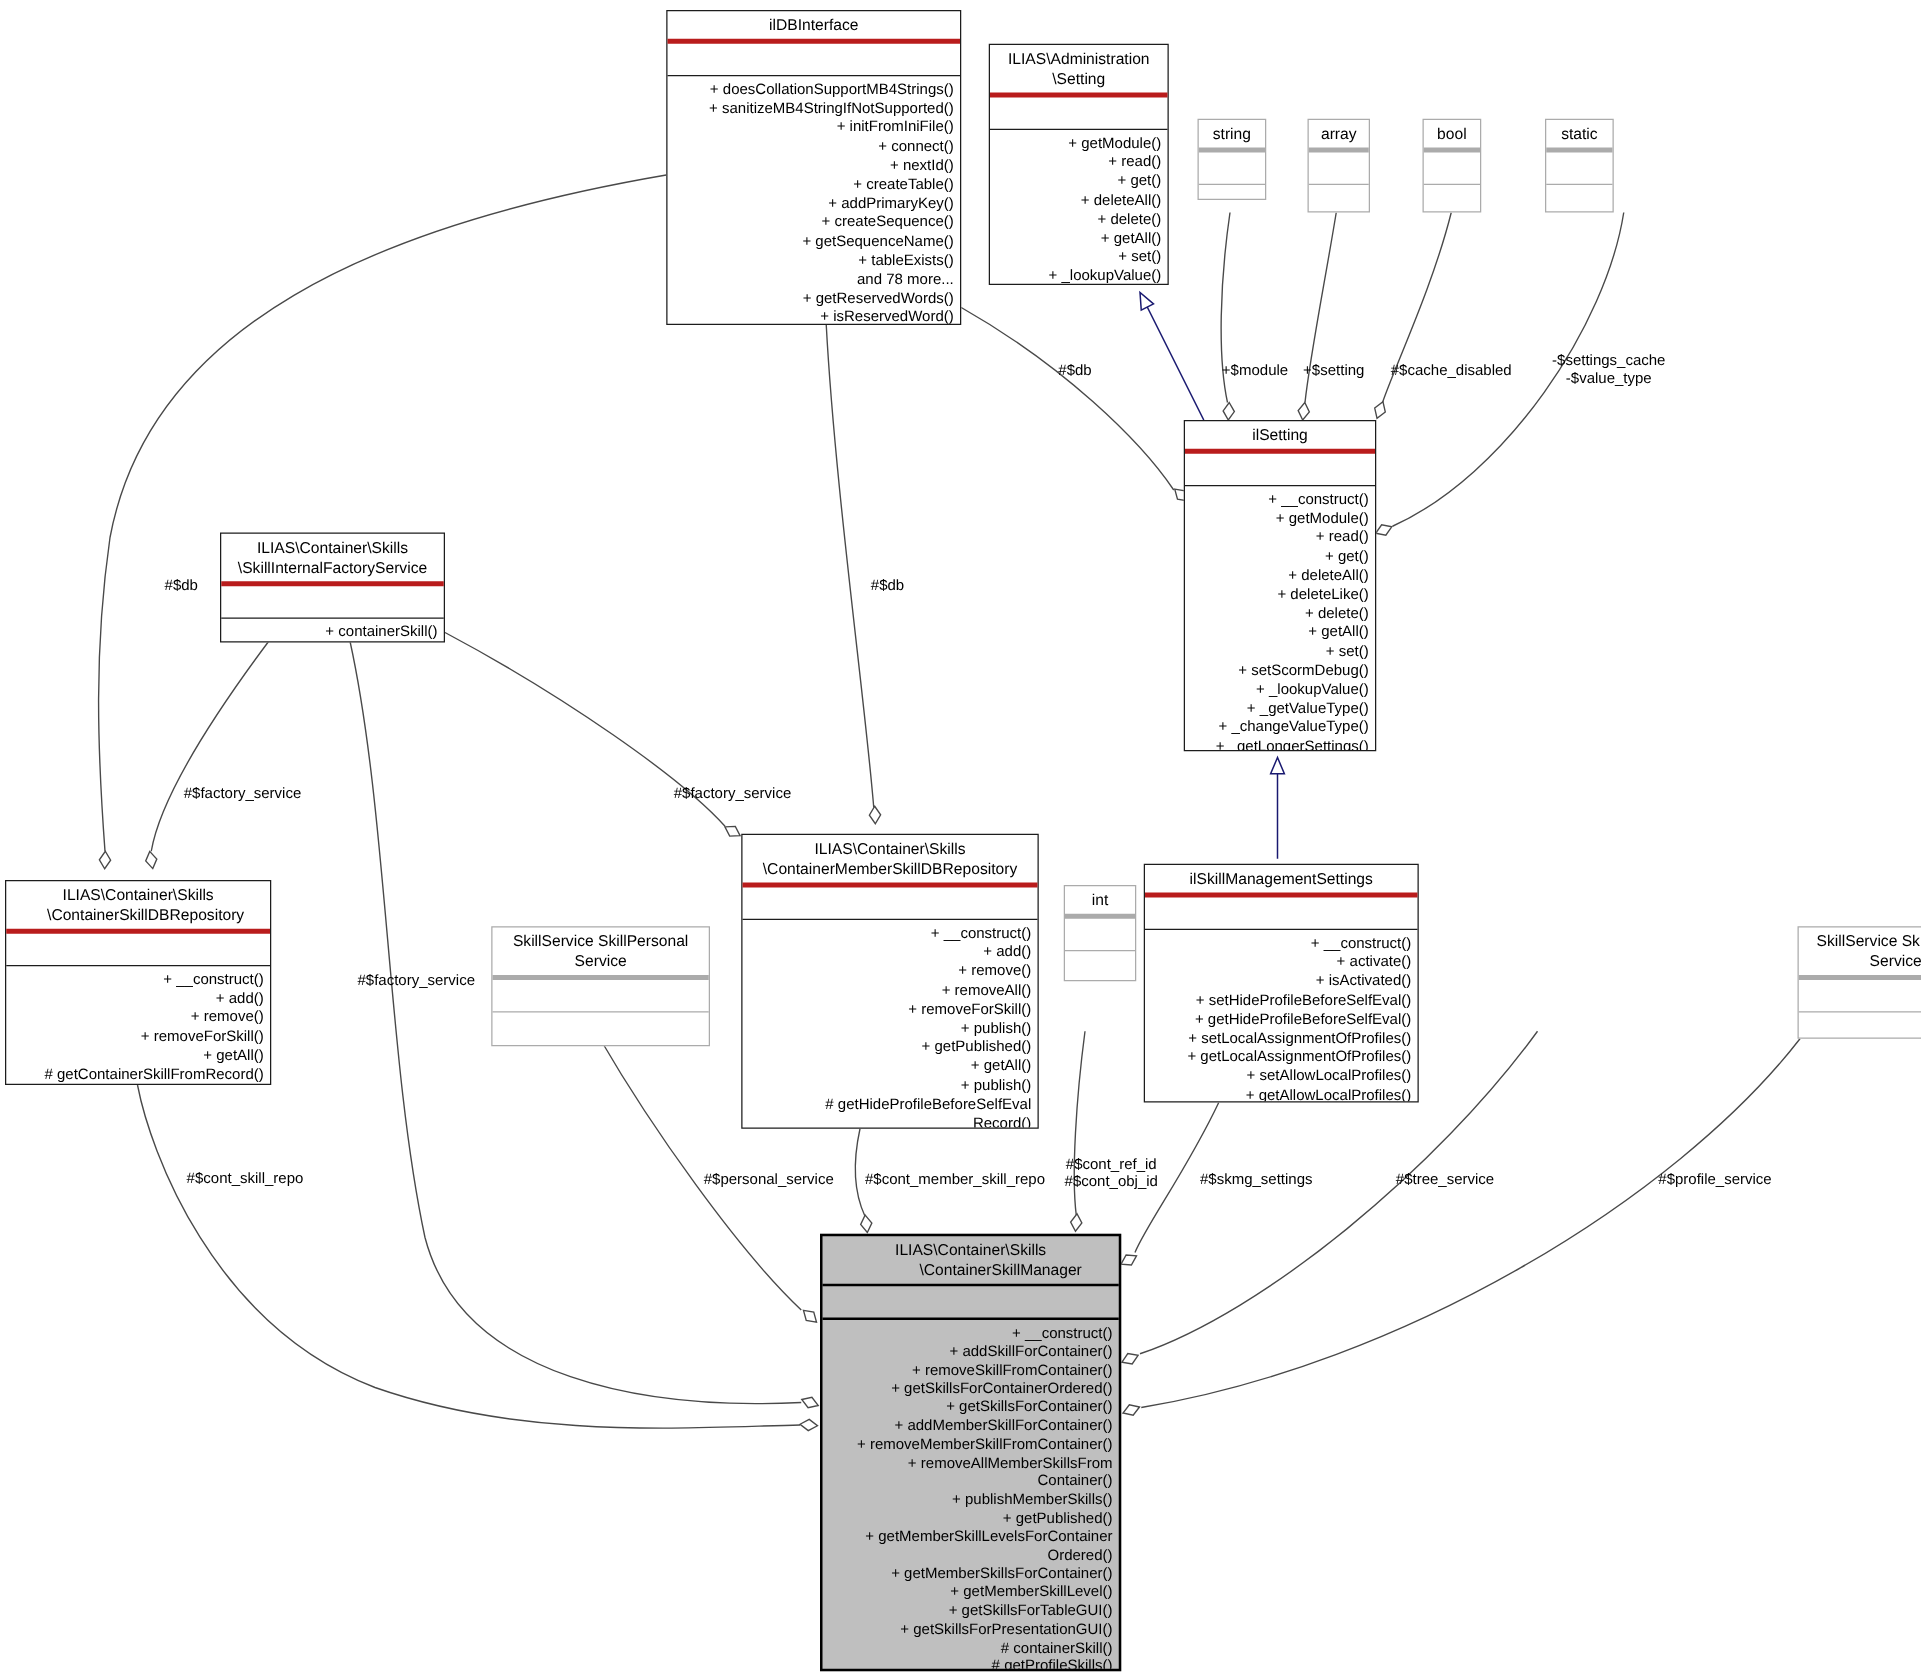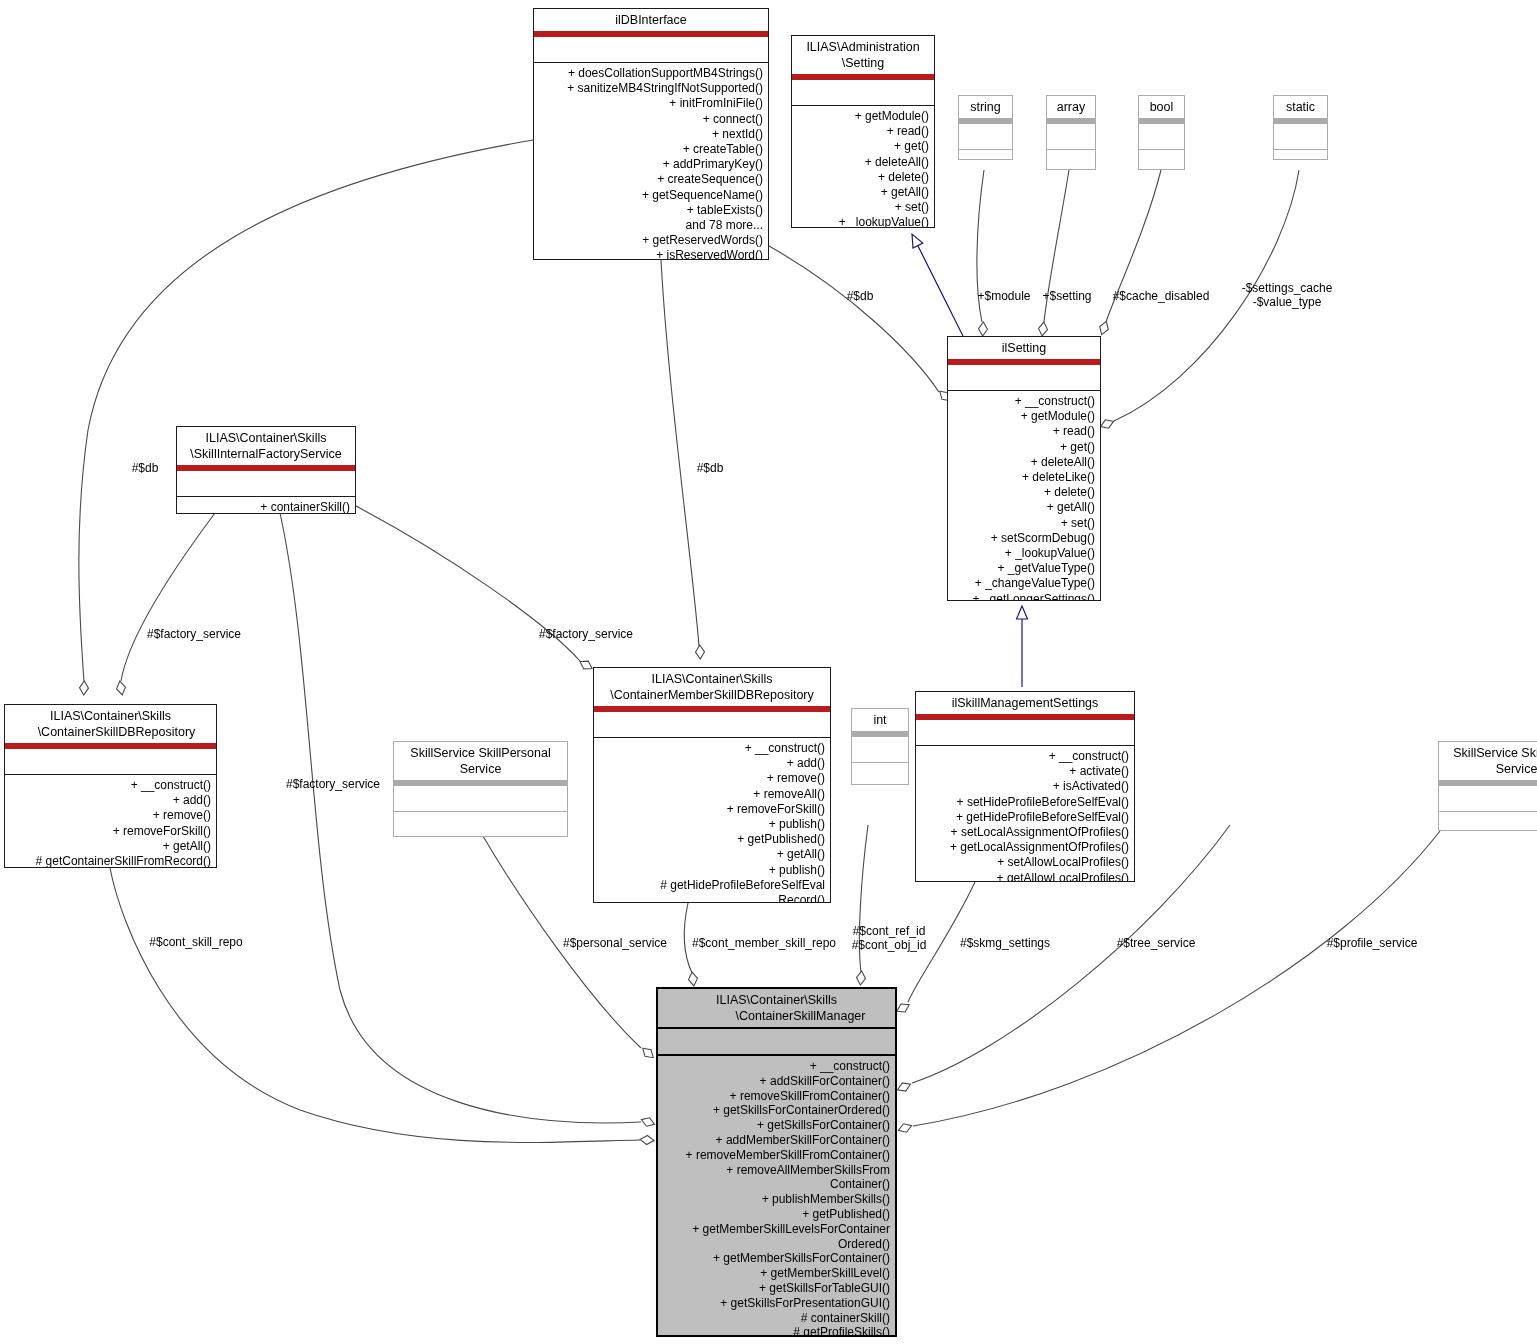--- a/index.html
+++ b/index.html
@@ -2,21 +2,21 @@
 <html><head>
 <meta charset="utf-8">
 <style>
   html,body{margin:0;padding:0;background:#fff}
   .canvas{position:relative;width:1537px;height:1344px;background:#fff;overflow:hidden;
           font-family:"Liberation Sans",sans-serif;color:#000}
   svg.edges{position:absolute;left:0;top:0;z-index:1}
   .uml-box{position:absolute;z-index:2;background:#fff;border:1px solid #1c1c1c;
            box-sizing:border-box;display:flex;flex-direction:column}
   .uml-box .title{font-size:12.5px;line-height:16px;padding:3px 4px;text-align:center;
-                  border-bottom:6px solid #b91c1c;flex:0 0 auto}
+                  border-bottom:4px solid #b91c1c;flex:0 0 auto}
   .uml-box .attrs{height:25px;border-bottom:1px solid #1c1c1c;flex:0 0 auto}
   .uml-box .methods{flex:1 1 auto;padding:3px 5px;font-size:12px;line-height:15.2px;
                     overflow:hidden;text-align:right;white-space:nowrap}
   .type-box .ops{flex:1 1 auto}
   .gray{border-color:#ababab}
   .gray .title,.gray .attrs{border-color:#ababab}
   .title-left{text-align:left}
   .ind1{padding-left:12px}
   .ind2{padding-left:48px}
   .box-manager{background:#bfbfbf;border:2px solid #000}
@@ -126,21 +126,21 @@
   <div class="uml-box type-box gray" style="left:1046px;top:95px;width:50px;height:75px">
     <div class="title">array</div>
     <div class="attrs"></div>
     <div class="ops"></div>
   </div>
   <div class="uml-box type-box gray" style="left:1138px;top:95px;width:47px;height:75px">
     <div class="title">bool</div>
     <div class="attrs"></div>
     <div class="ops"></div>
   </div>
-  <div class="uml-box type-box gray" style="left:1273px;top:95px;width:55px;height:65px">
+  <div class="uml-box type-box gray" style="left:1236px;top:95px;width:55px;height:75px">
     <div class="title">static</div>
     <div class="attrs"></div>
     <div class="ops"></div>
   </div>
   <div class="uml-box type-box gray" style="left:851px;top:708px;width:58px;height:77px">
     <div class="title">int</div>
     <div class="attrs"></div>
     <div class="ops"></div>
   </div>
 

